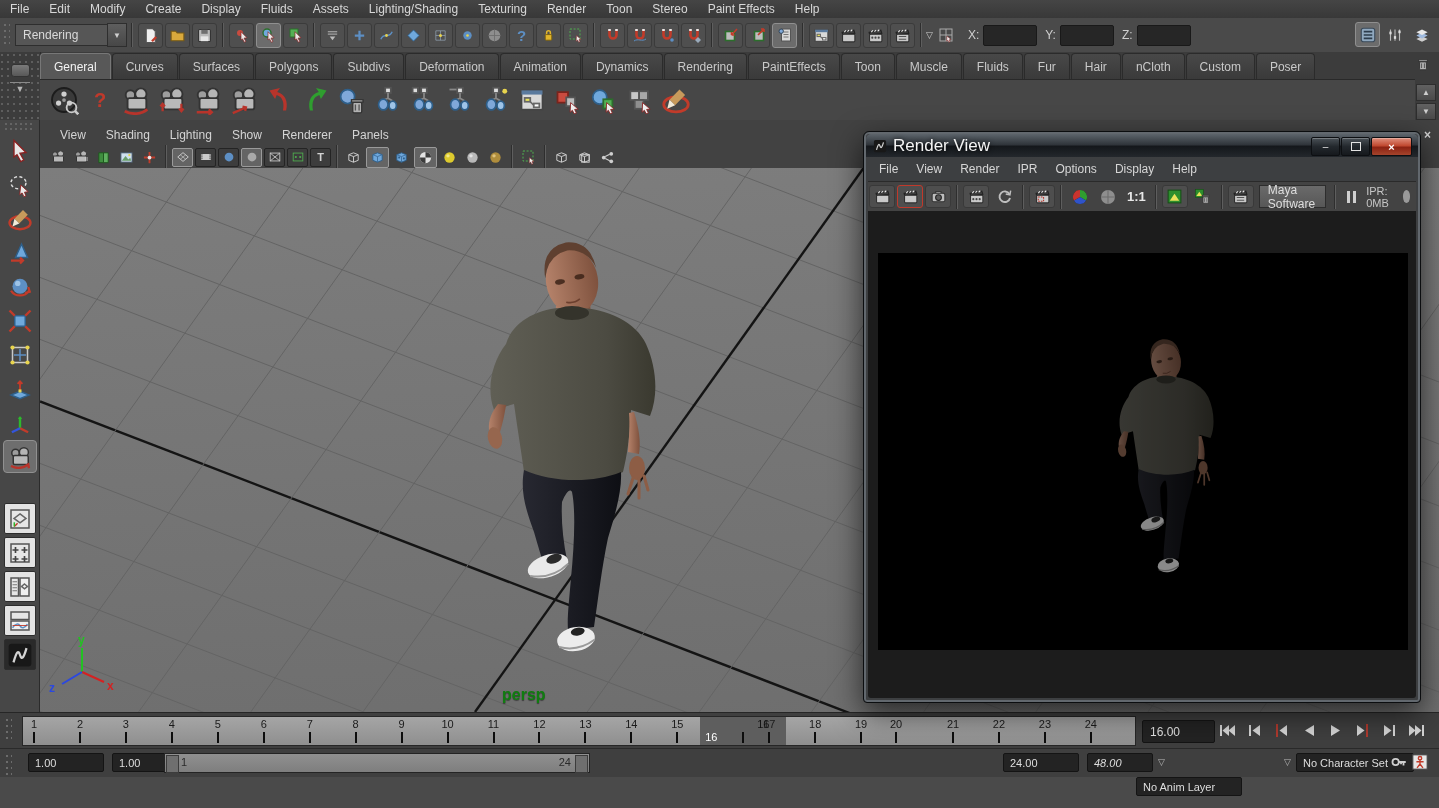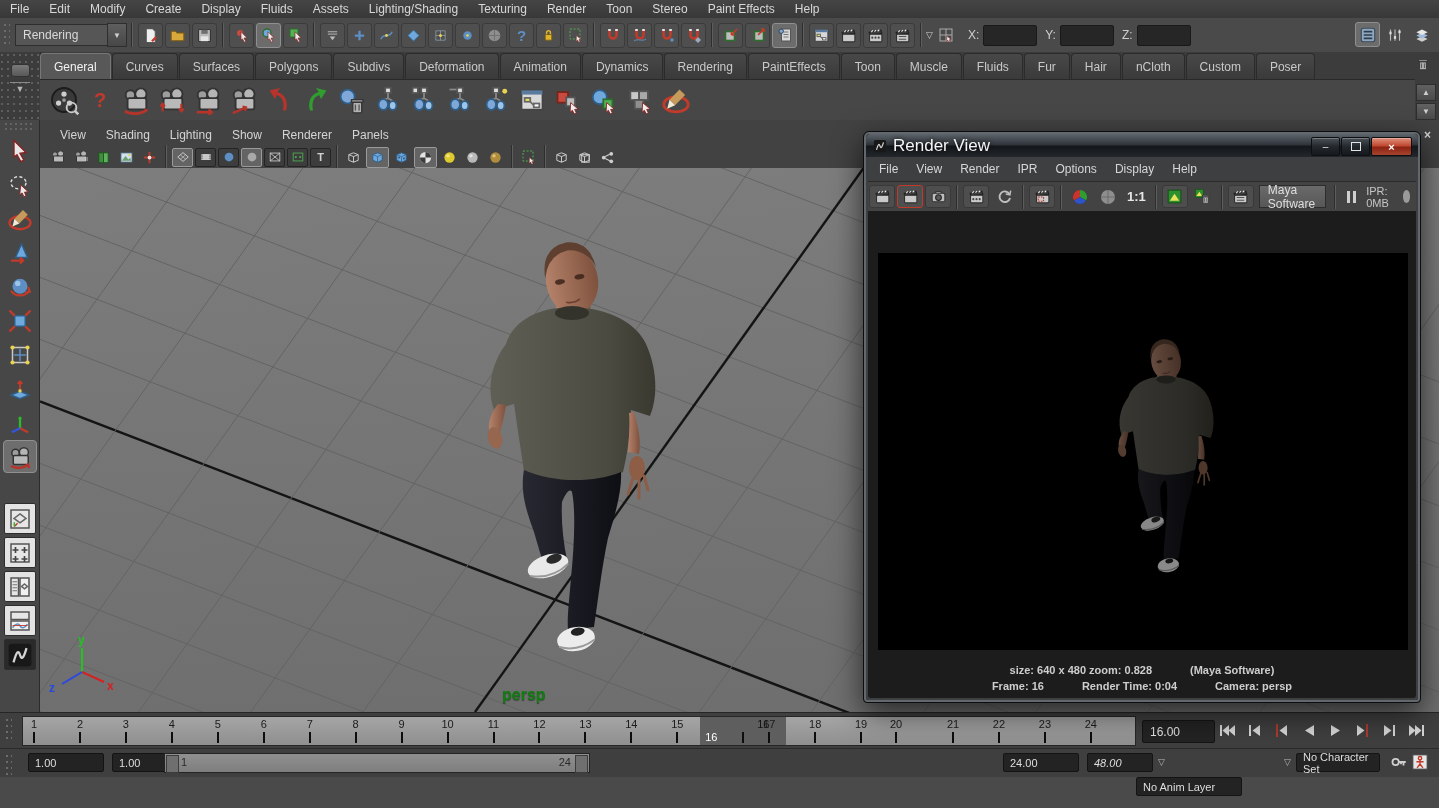--- a/index.html
+++ b/index.html
@@ -1218,31 +1218,20 @@
         </span>
       <span id="rw-iprmem">IPR: 0MB</span>
       <span id="rw-stop"></span>
     </div>
     <div id="rw-body">
       <div id="rw-image">
         <svg width="530" height="397" viewBox="0 0 530 397">
           <use href="#maya-character" transform="translate(-38,-52) scale(0.57)" style="filter:brightness(0.58) saturate(0.85)"></use>
         </svg>
       </div>
-      <div id="rw-status">
-        <div class="ln">
-          <span>size: 640 x 480 zoom: 0.828</span>
-          <span>(Maya Software)</span>
-        </div>
-        <div class="ln">
-          <span>Frame: 16</span>
-          <span>Render Time: 0:04</span>
-          <span>Camera: persp</span>
-        </div>
-      </div>
     </div>
   </div>
 
   <div id="row-time">
     <span class="grip"></span>
     <div id="ruler">
         <div class="frame" style="left: -12px;">
           <span class="fnum">1</span>
           <span class="ftick"></span>
         </div>
@@ -1401,21 +1390,21 @@
       <span class="rhandle" style="left:1px;"></span>
       <span class="lab" style="left:16px;">1</span>
       <span class="lab" style="right:18px;">24</span>
       <span class="rhandle" style="right:1px;"></span>
     </div>
     <span class="rfield" style="left:1003px;width:76px;">24.00</span>
     <span class="rfield" style="left:1087px;width:66px;font-style:italic;">48.00</span>
     <span class="coll" style="left:1158px;">▽</span>
     <span class="rfield" style="left:1136px;width:106px;margin-top:24px;">No Anim Layer</span>
     <span class="coll" style="left:1284px;">▽</span>
-    <span class="rfield" style="left:1296px;width:84px;">No Character Set</span>
+    <span class="rfield" style="left:1296px;width:118px;">No Character Set</span>
     <span id="rs-icons">
       <span style="margin-right:3px;"><svg width="18" height="18" viewBox="0 0 16 16">
             <use href="#sym-key"></use>
           </svg></span>
       <span><svg width="18" height="18" viewBox="0 0 16 16">
             <use href="#sym-figure-red"></use>
           </svg></span>
     </span>
   </div>
 

